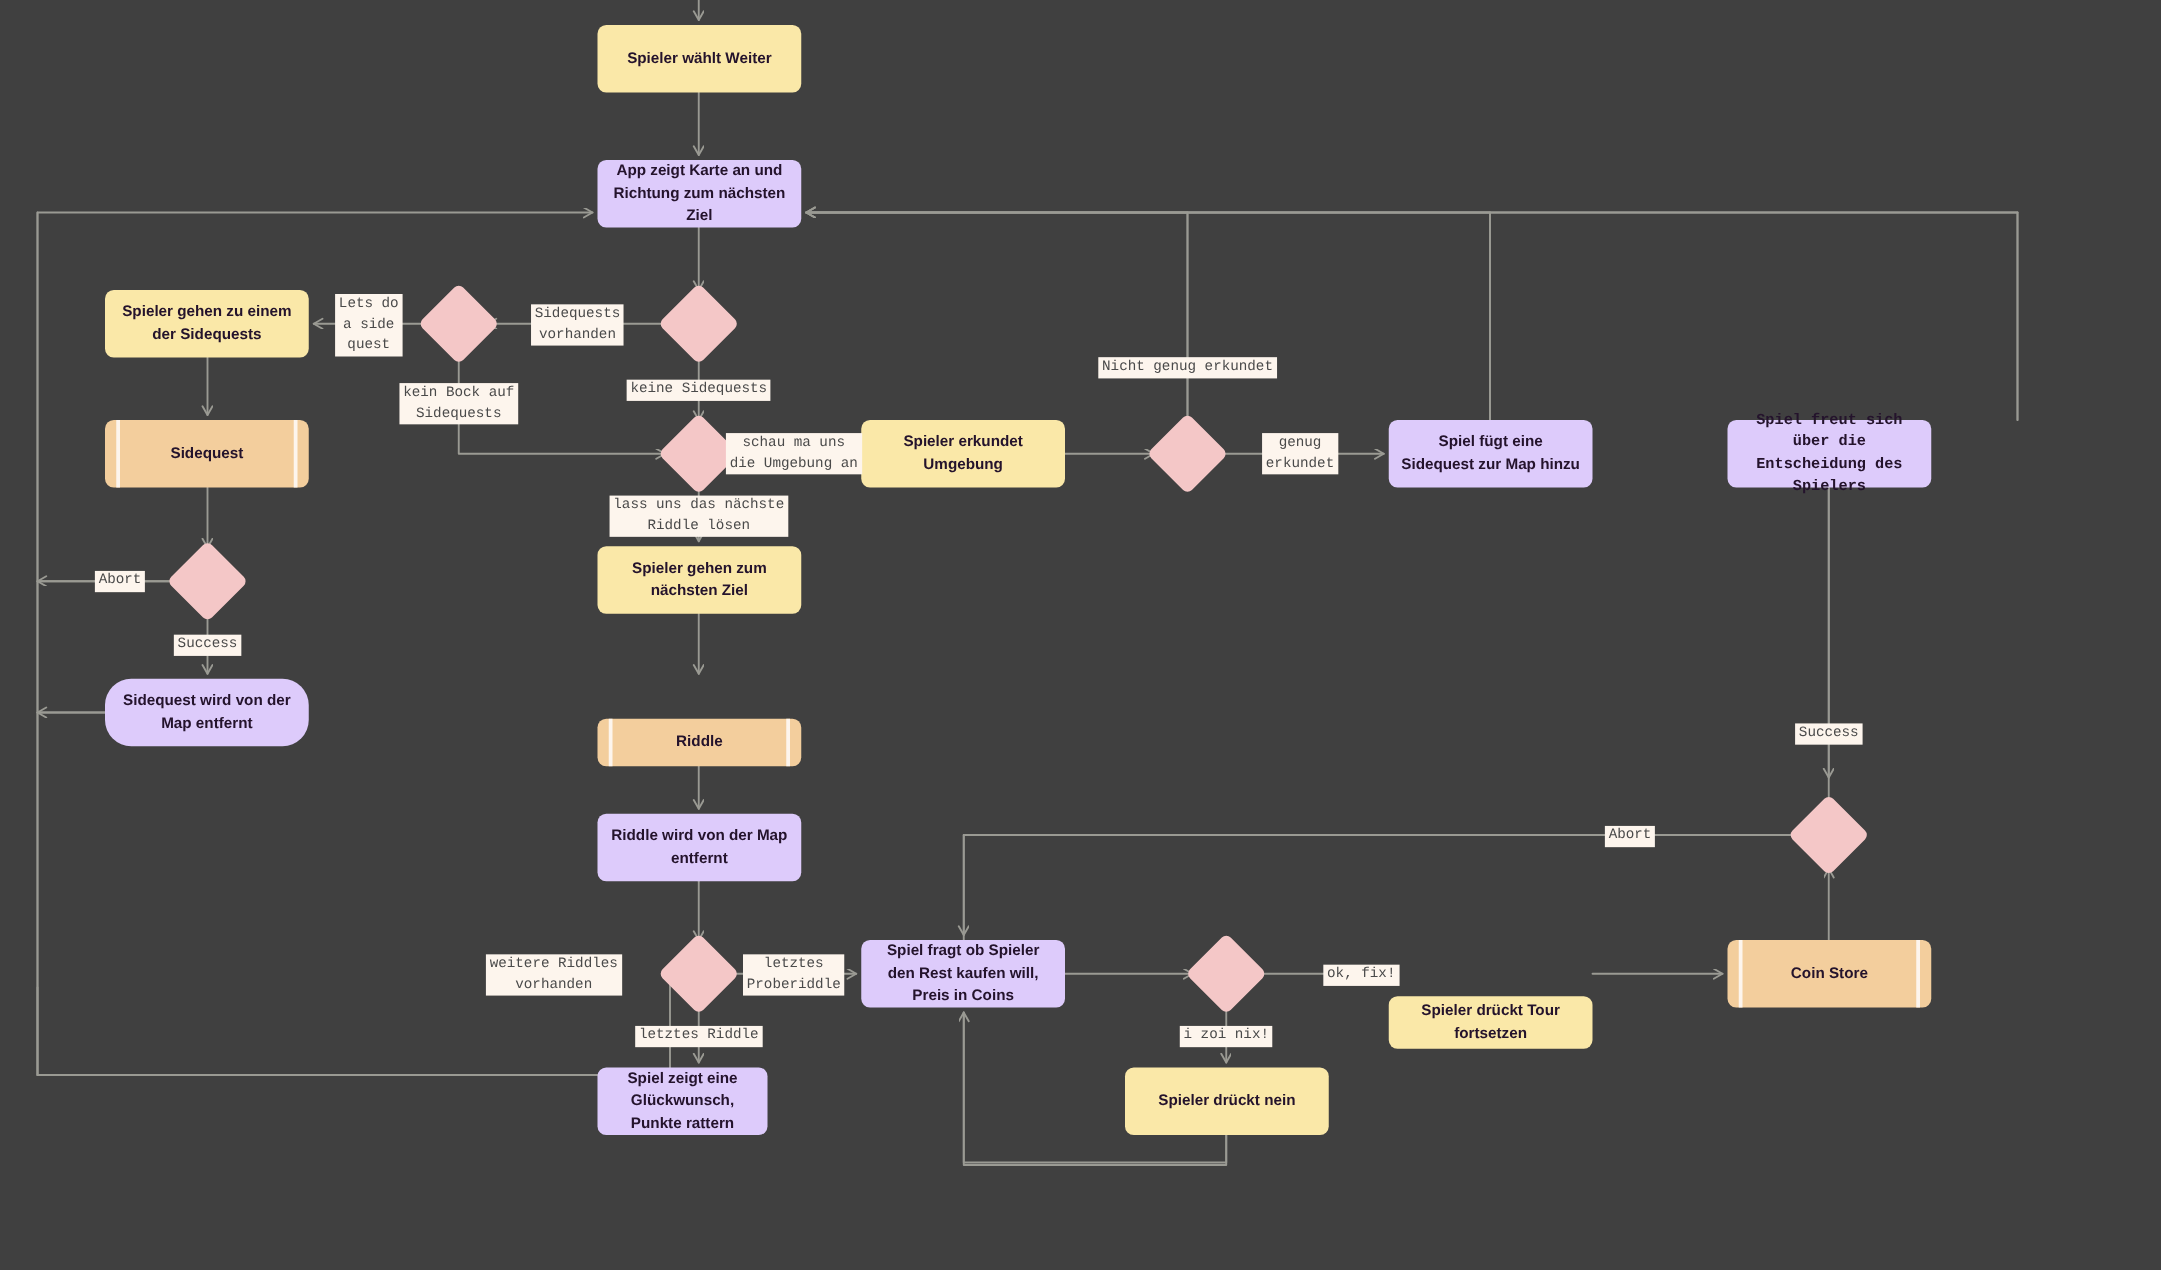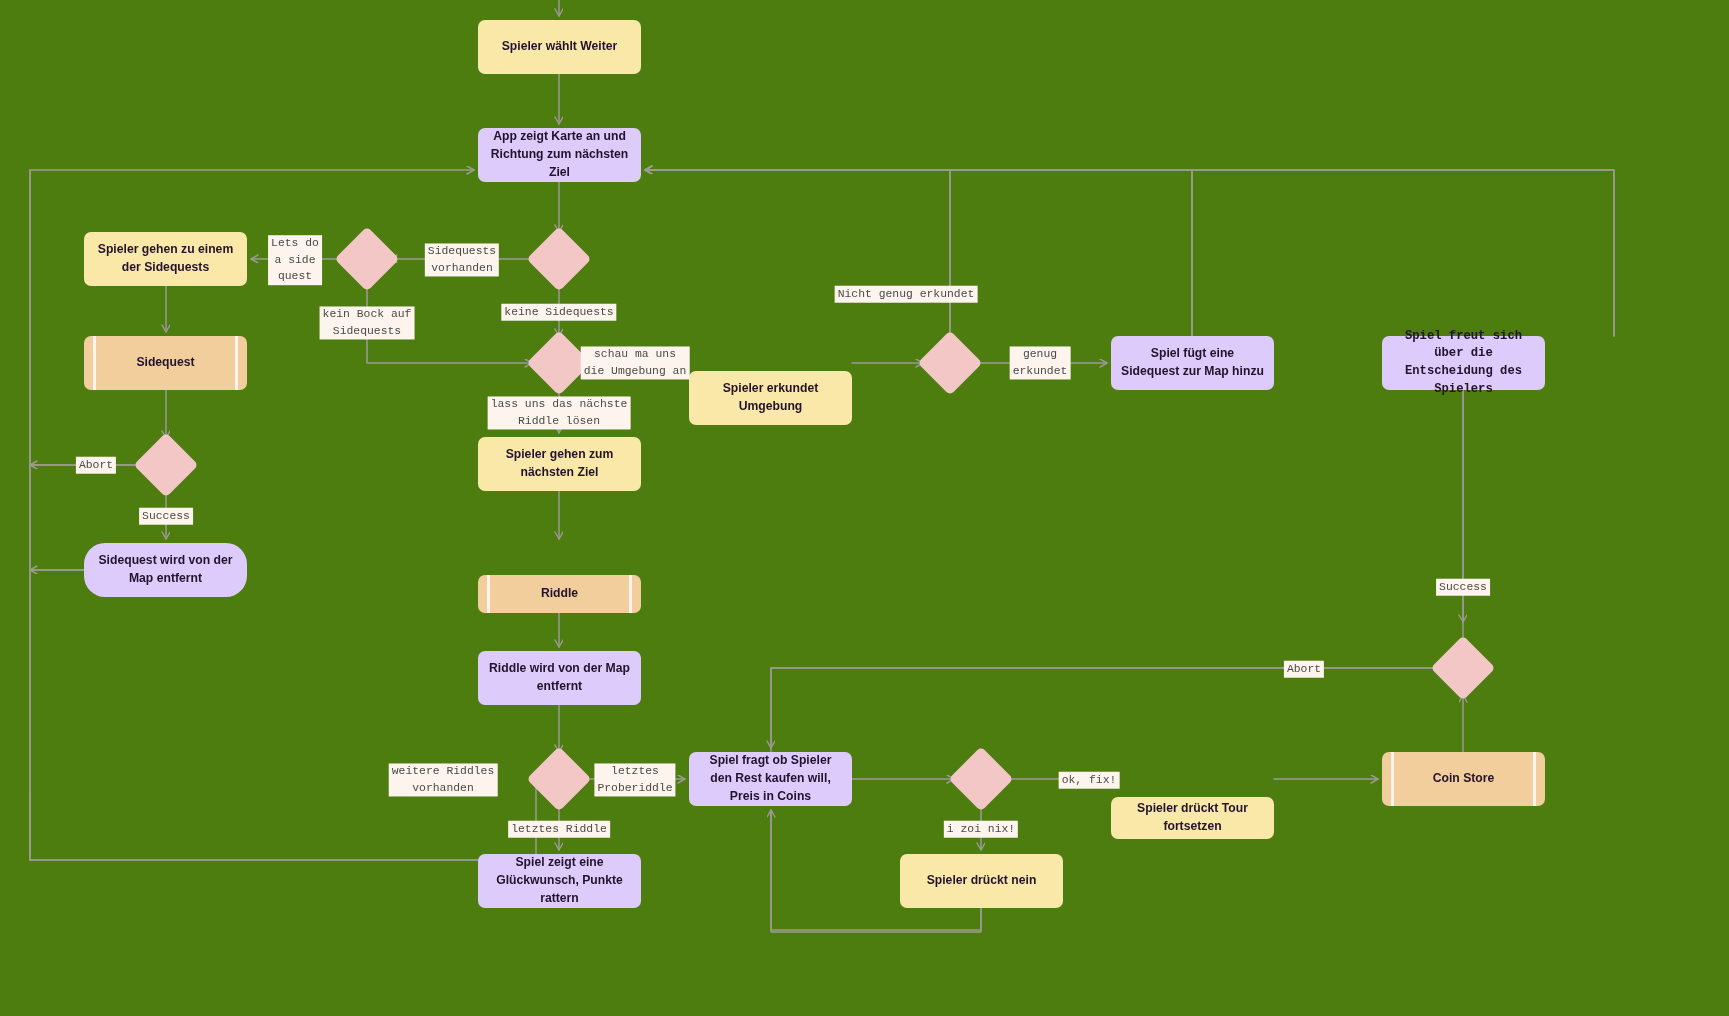--- a/index.html
+++ b/index.html
@@ -1,17 +1,17 @@
 <!DOCTYPE html>
 <html><head>
 <meta charset="utf-8">
 <style>
   html,body{margin:0;padding:0;background:#fdf5ed;}
   body{font-family:"Liberation Sans",sans-serif;}
-  #canvas{position:relative;width:1729px;height:1016px;background:#4d7c0f;overflow:hidden;}
+  #canvas{position:relative;width:1729px;height:1016px;background:#404040;overflow:hidden;}
   svg.edges{position:absolute;inset:0;width:1729px;height:1016px;}
   .node{position:absolute;box-sizing:border-box;display:flex;align-items:center;justify-content:center;
         text-align:center;border-radius:7px;font-weight:bold;font-size:12.2px;line-height:1.45;
         color:#24132c;padding:4px 10px;}
   .node.yellow{background:#fae8a8;}
   .node.purple{background:#ddcbfb;}
   .node.sub{background:#f3ce9d;}
   .node.sub::before,.node.sub::after{content:"";position:absolute;top:0;bottom:0;width:3px;background:#fdf5ed;}
   .node.sub::before{left:9px;}
   .node.sub::after{right:9px;}
@@ -126,29 +126,29 @@
 
   <div class="node yellow" style="left:478px;top:20px;width:163px;height:54px;">Spieler wählt Weiter</div>
   <div class="node purple" style="left:478px;top:128px;width:163px;height:54px;">App zeigt Karte an und Richtung zum nächsten Ziel</div>
   <div class="diamond" style="left:536px;top:236px;width:46px;height:46px;"></div>
   <div class="diamond" style="left:344px;top:236px;width:46px;height:46px;"></div>
   <div class="node sub" style="left:84px;top:336px;width:163px;height:54px;">Sidequest</div>
   <div class="node yellow" style="left:84px;top:232px;width:163px;height:54px;">Spieler gehen zu einem der Sidequests</div>
   <div class="diamond" style="left:143px;top:442px;width:46px;height:46px;"></div>
   <div class="node purple" style="left:84px;top:543px;width:163px;height:54px;border-radius:21px;">Sidequest wird von der Map entfernt</div>
   <div class="diamond" style="left:536px;top:340px;width:46px;height:46px;"></div>
-  <div class="node yellow" style="left:689px;top:336px;width:163px;height:54px;margin-top:35px;">Spieler erkundet Umgebung</div>
+  <div class="node yellow" style="left:689px;top:336px;width:163px;height:54px;">Spieler erkundet Umgebung</div>
   <div class="diamond" style="left:927px;top:340px;width:46px;height:46px;"></div>
   <div class="node purple" style="left:1111px;top:336px;width:163px;height:54px;">Spiel fügt eine Sidequest zur Map hinzu</div>
   <div class="node purple" style="left:1382px;top:336px;width:163px;height:54px;font-family:Liberation Mono, monospace;">Spiel freut sich über die Entscheidung des Spielers</div>
   <div class="node yellow" style="left:478px;top:437px;width:163px;height:54px;">Spieler gehen zum nächsten Ziel</div>
   <div class="node sub" style="left:478px;top:575px;width:163px;height:38px;">Riddle</div>
   <div class="node purple" style="left:478px;top:651px;width:163px;height:54px;">Riddle wird von der Map entfernt</div>
   <div class="diamond" style="left:536px;top:756px;width:46px;height:46px;"></div>
-  <div class="node purple" style="left:478px;top:854px;width:163px;height:54px;">Spiel zeigt eine Glückwunsch, Punkte rattern</div>
+  <div class="node purple" style="left:478px;top:854px;width:136px;height:54px;">Spiel zeigt eine Glückwunsch, Punkte rattern</div>
   <div class="node purple" style="left:689px;top:752px;width:163px;height:54px;">Spiel fragt ob Spieler den Rest kaufen will, Preis in Coins</div>
   <div class="diamond" style="left:958px;top:756px;width:46px;height:46px;"></div>
   <div class="node yellow" style="left:900px;top:854px;width:163px;height:54px;">Spieler drückt nein</div>
   <div class="node yellow" style="left:1111px;top:752px;width:163px;height:42px;margin-top:45px;">Spieler drückt Tour fortsetzen</div>
   <div class="node sub" style="left:1382px;top:752px;width:163px;height:54px;">Coin Store</div>
   <div class="diamond" style="left:1440px;top:645px;width:46px;height:46px;"></div>
 
   <div class="elabel" style="left:295px;top:260px;">Lets do
 a side
 quest</div>
@@ -156,21 +156,21 @@
 vorhanden</div>
   <div class="elabel" style="left:367px;top:323px;">kein Bock auf
 Sidequests</div>
   <div class="elabel" style="left:559px;top:312px;">keine Sidequests</div>
   <div class="elabel" style="left:635px;top:363px;">schau ma uns
 die Umgebung an</div>
   <div class="elabel" style="left:559px;top:413px;">lass uns das nächste
 Riddle lösen</div>
   <div class="elabel" style="left:96px;top:465px;">Abort</div>
   <div class="elabel" style="left:166px;top:516px;">Success</div>
-  <div class="elabel" style="left:906px;top:294px;">Nicht genug erkundet</div>
+  <div class="elabel" style="left:950px;top:294px;">Nicht genug erkundet</div>
   <div class="elabel" style="left:1040px;top:363px;">genug
 erkundet</div>
   <div class="elabel" style="left:1463px;top:587px;">Success</div>
   <div class="elabel" style="left:1304px;top:669px;">Abort</div>
   <div class="elabel" style="left:443px;top:780px;">weitere Riddles
 vorhanden</div>
   <div class="elabel" style="left:635px;top:780px;">letztes
 Proberiddle</div>
   <div class="elabel" style="left:559px;top:829px;">letztes Riddle</div>
   <div class="elabel" style="left:1057px;top:780px;margin-left:32px;">ok, fix!</div>

